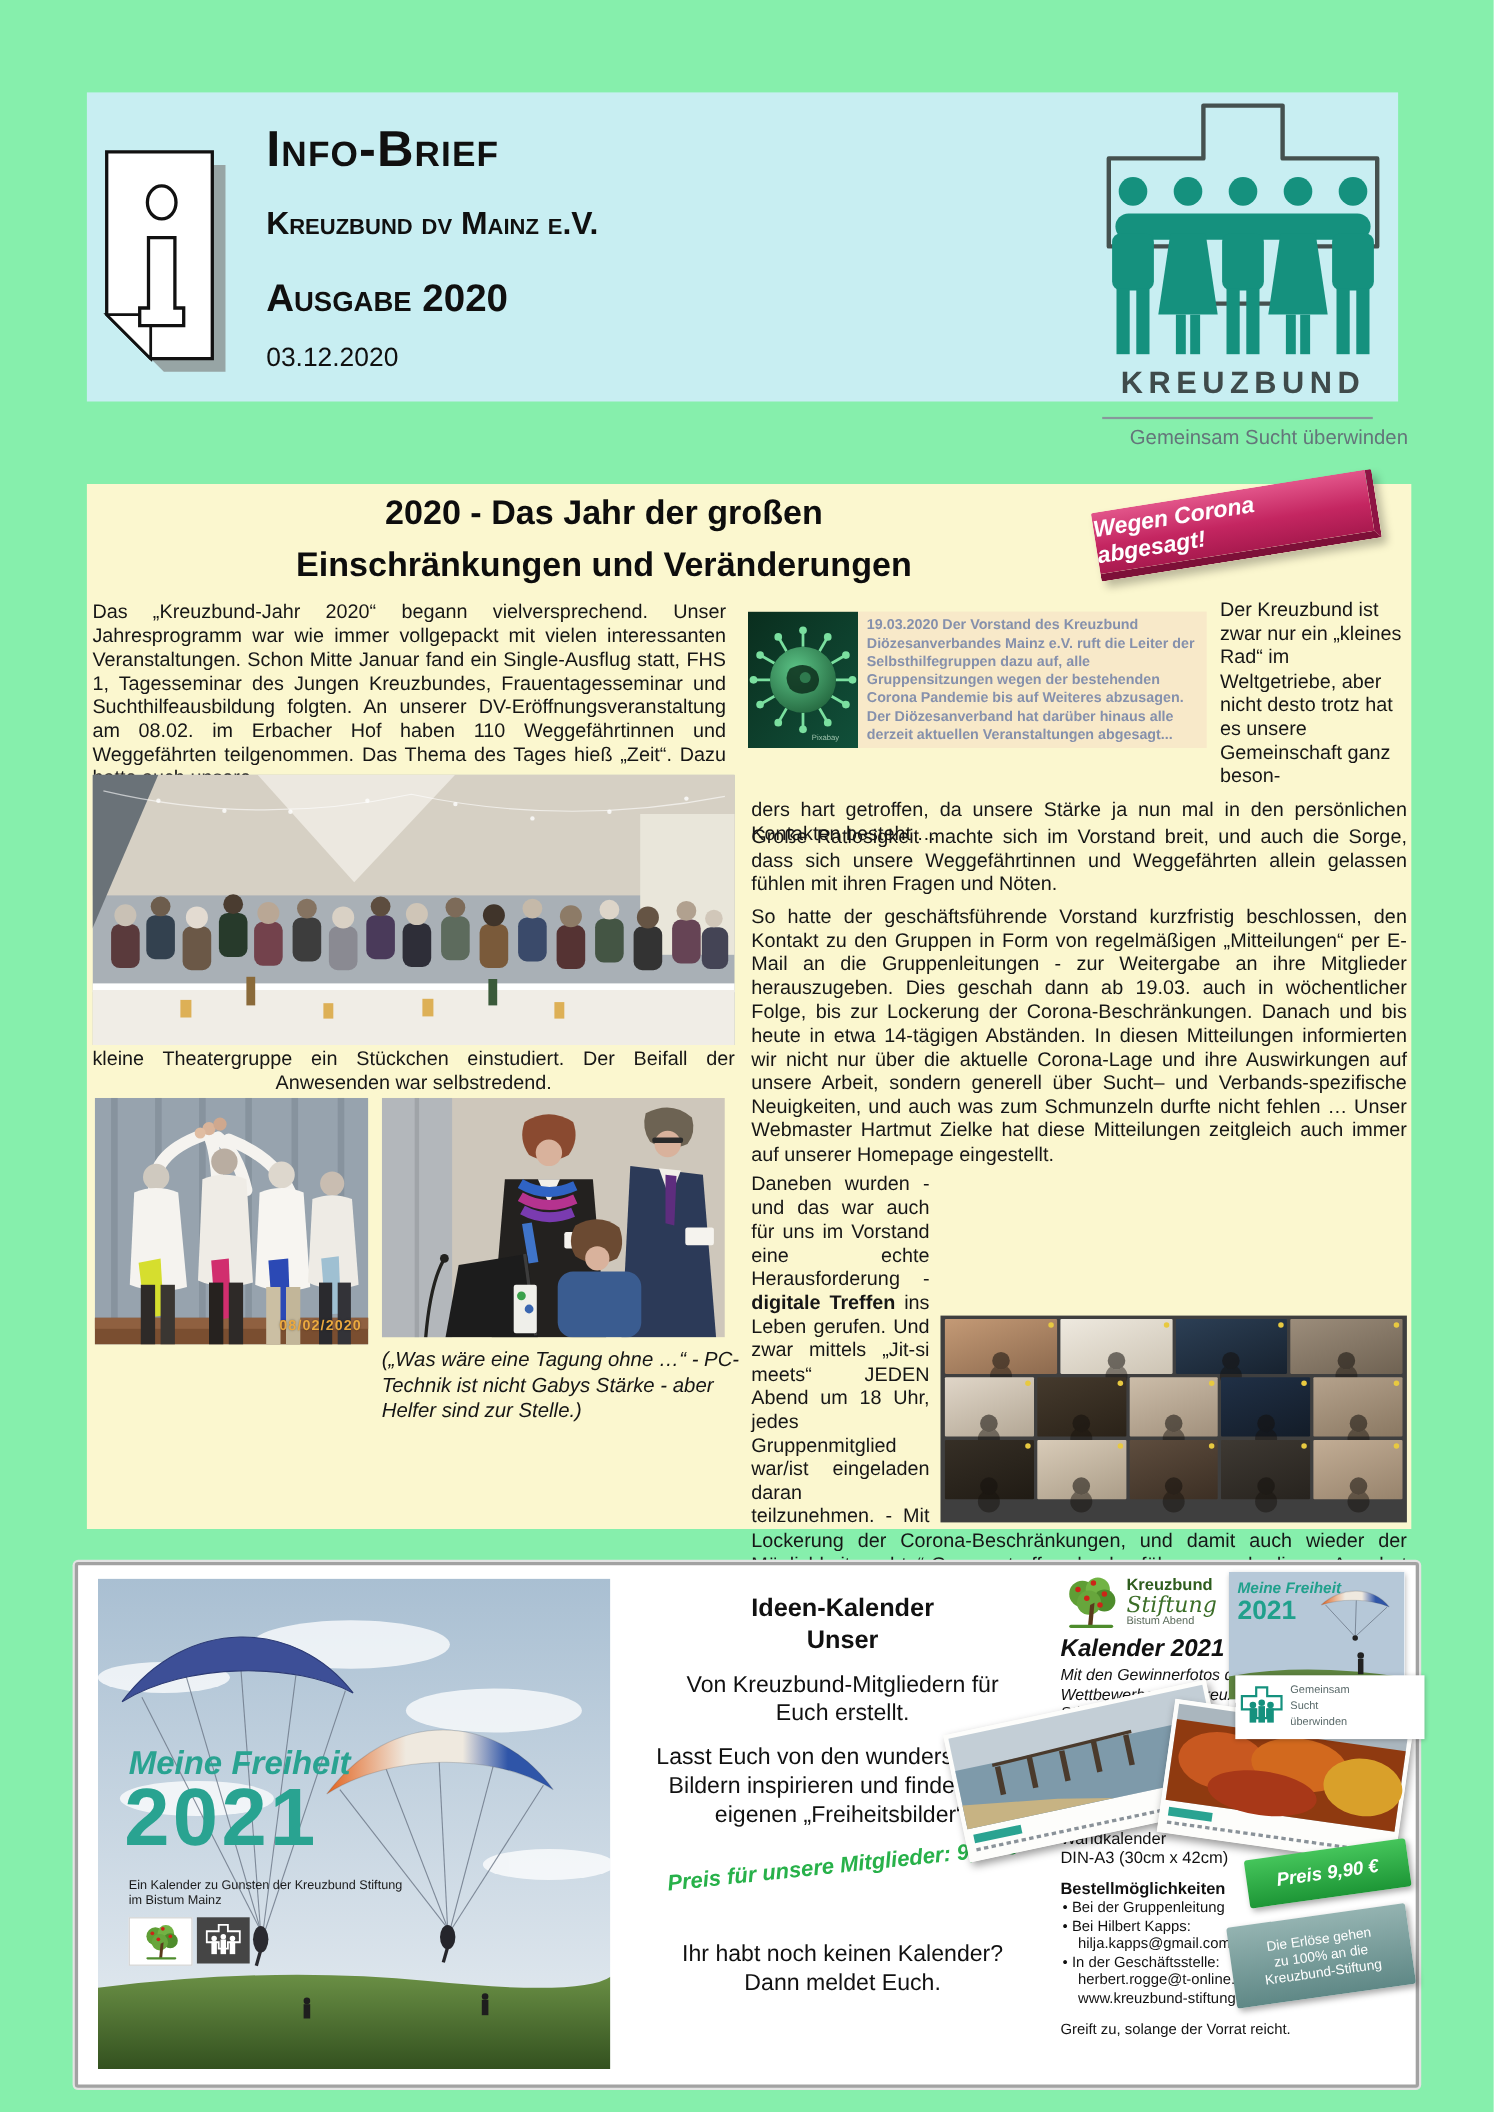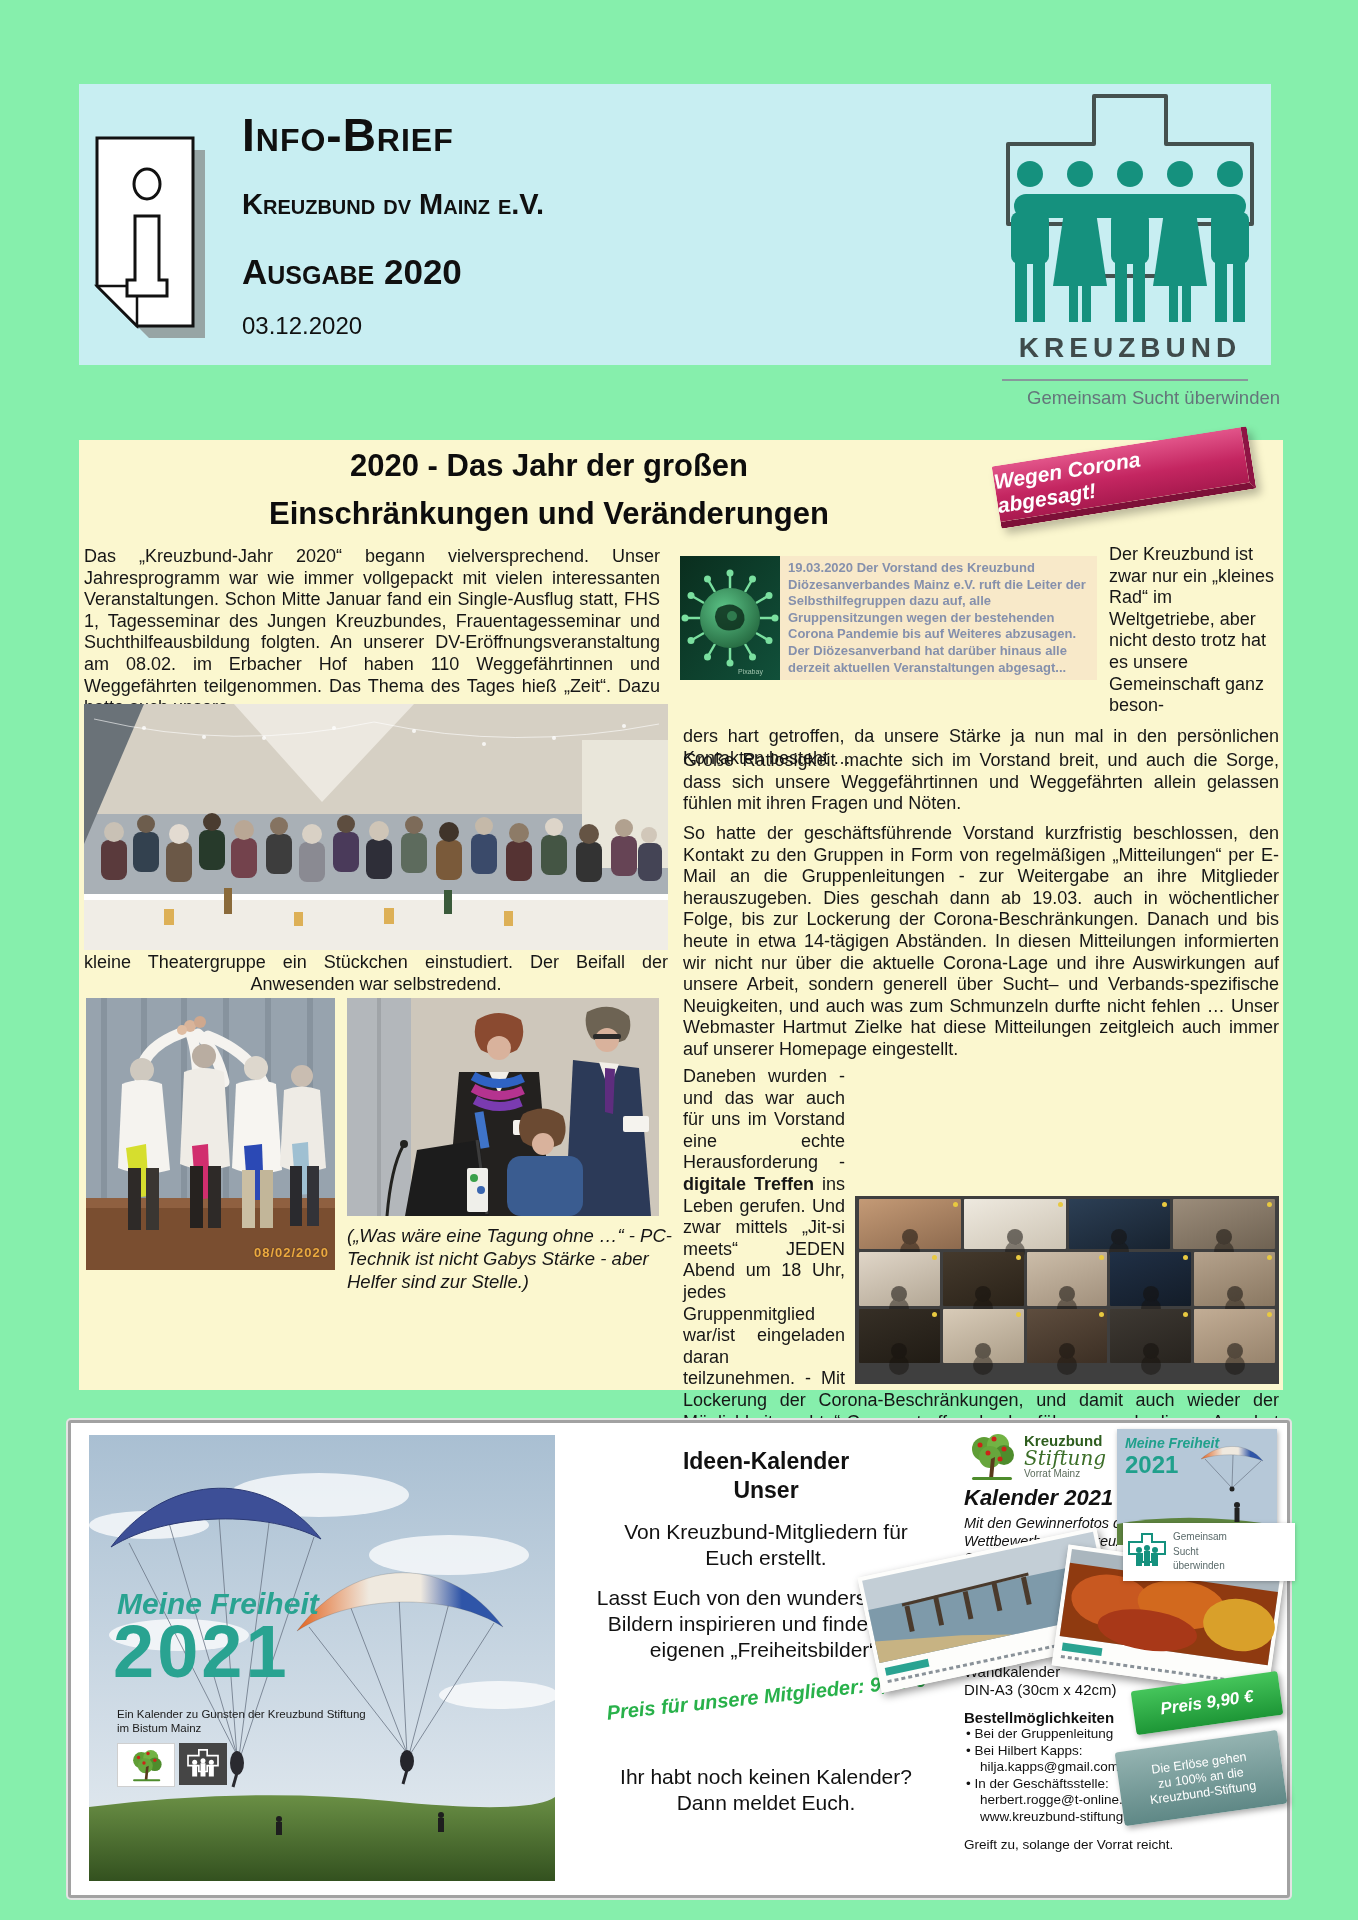--- a/index.html
+++ b/index.html
@@ -48,21 +48,21 @@
 
   .virusbox{position:absolute;left:601px;top:116px;width:417px;height:124px;background:#f8e9c9;}
   .virus-img{position:absolute;left:0;top:0;width:100px;height:124px;}
   .virus-note{position:absolute;left:108px;top:4px;width:302px;font-weight:bold;
           font-size:13px;line-height:16.6px;color:#8590ac;}
   .virus-wm{position:absolute;left:58px;top:112px;font-size:7px;color:#9fc3ad;}
 
   .photo{position:absolute;overflow:hidden;}
   .photo svg{display:block;}
   .photo1{left:5px;top:264px;width:584px;height:246px;}
-  .photo2{left:7px;top:558px;width:249px;height:272px;}
+  .photo2{left:7px;top:558px;width:249px;height:224px;}
   .photo3{left:268px;top:558px;width:312px;height:218px;}
   .stamp{position:absolute;right:6px;bottom:10px;color:#eba93f;font-weight:bold;font-size:13px;
           letter-spacing:1px;text-shadow:0 0 2px rgba(0,0,0,.4);}
 
   .jitsi{float:right;width:424px;height:188px;margin:130px 0 4px 10px;background:#3f3f3f;
           position:relative;padding:0;box-sizing:border-box;}
   .jitsi-wm{position:absolute;left:8px;top:3px;color:rgba(255,255,255,.75);font-size:11px;
           font-style:italic;letter-spacing:1px;}
   .jrow{display:flex;gap:3px;padding:0 4px;margin-top:3px;}
   .jrow:first-of-type{margin-top:20px;}
@@ -543,21 +543,21 @@
               <circle cx="40" cy="18" r="2.5"></circle>
               <circle cx="24" cy="22" r="2.5"></circle>
               <circle cx="36" cy="28" r="2.5"></circle>
             </g>
           <path d="M25,48 L27,28 L31,26 L29,48 Z" fill="#5a3a1c"></path>
           <rect x="8" y="46" width="40" height="3" rx="1.5" fill="#4e8c2c"></rect>
         </svg>
         <div>
           <div class="st-name">Kreuzbund</div>
           <div class="st-script">Stiftung</div>
-          <div class="st-sub">Vorrat Mainz</div>
+          <div class="st-sub">Bistum Abend</div>
         </div>
       </div>
       <div class="k-title">Kalender 2021</div>
       <div class="k-sub">Mit den Gewinnerfotos des Wettbewerbes der Kreuzbund-Stiftung</div>
     </div>
 
     <div class="mini-cover">
       <svg width="160" height="132" viewBox="0 0 160 132" style="position:absolute;left:0;top:0;">
         <rect width="160" height="132" fill="#b6c8d8"></rect>
         <path d="M0,95 Q70,82 160,96 L160,116 L0,116 Z" fill="#5e8440"></path>

